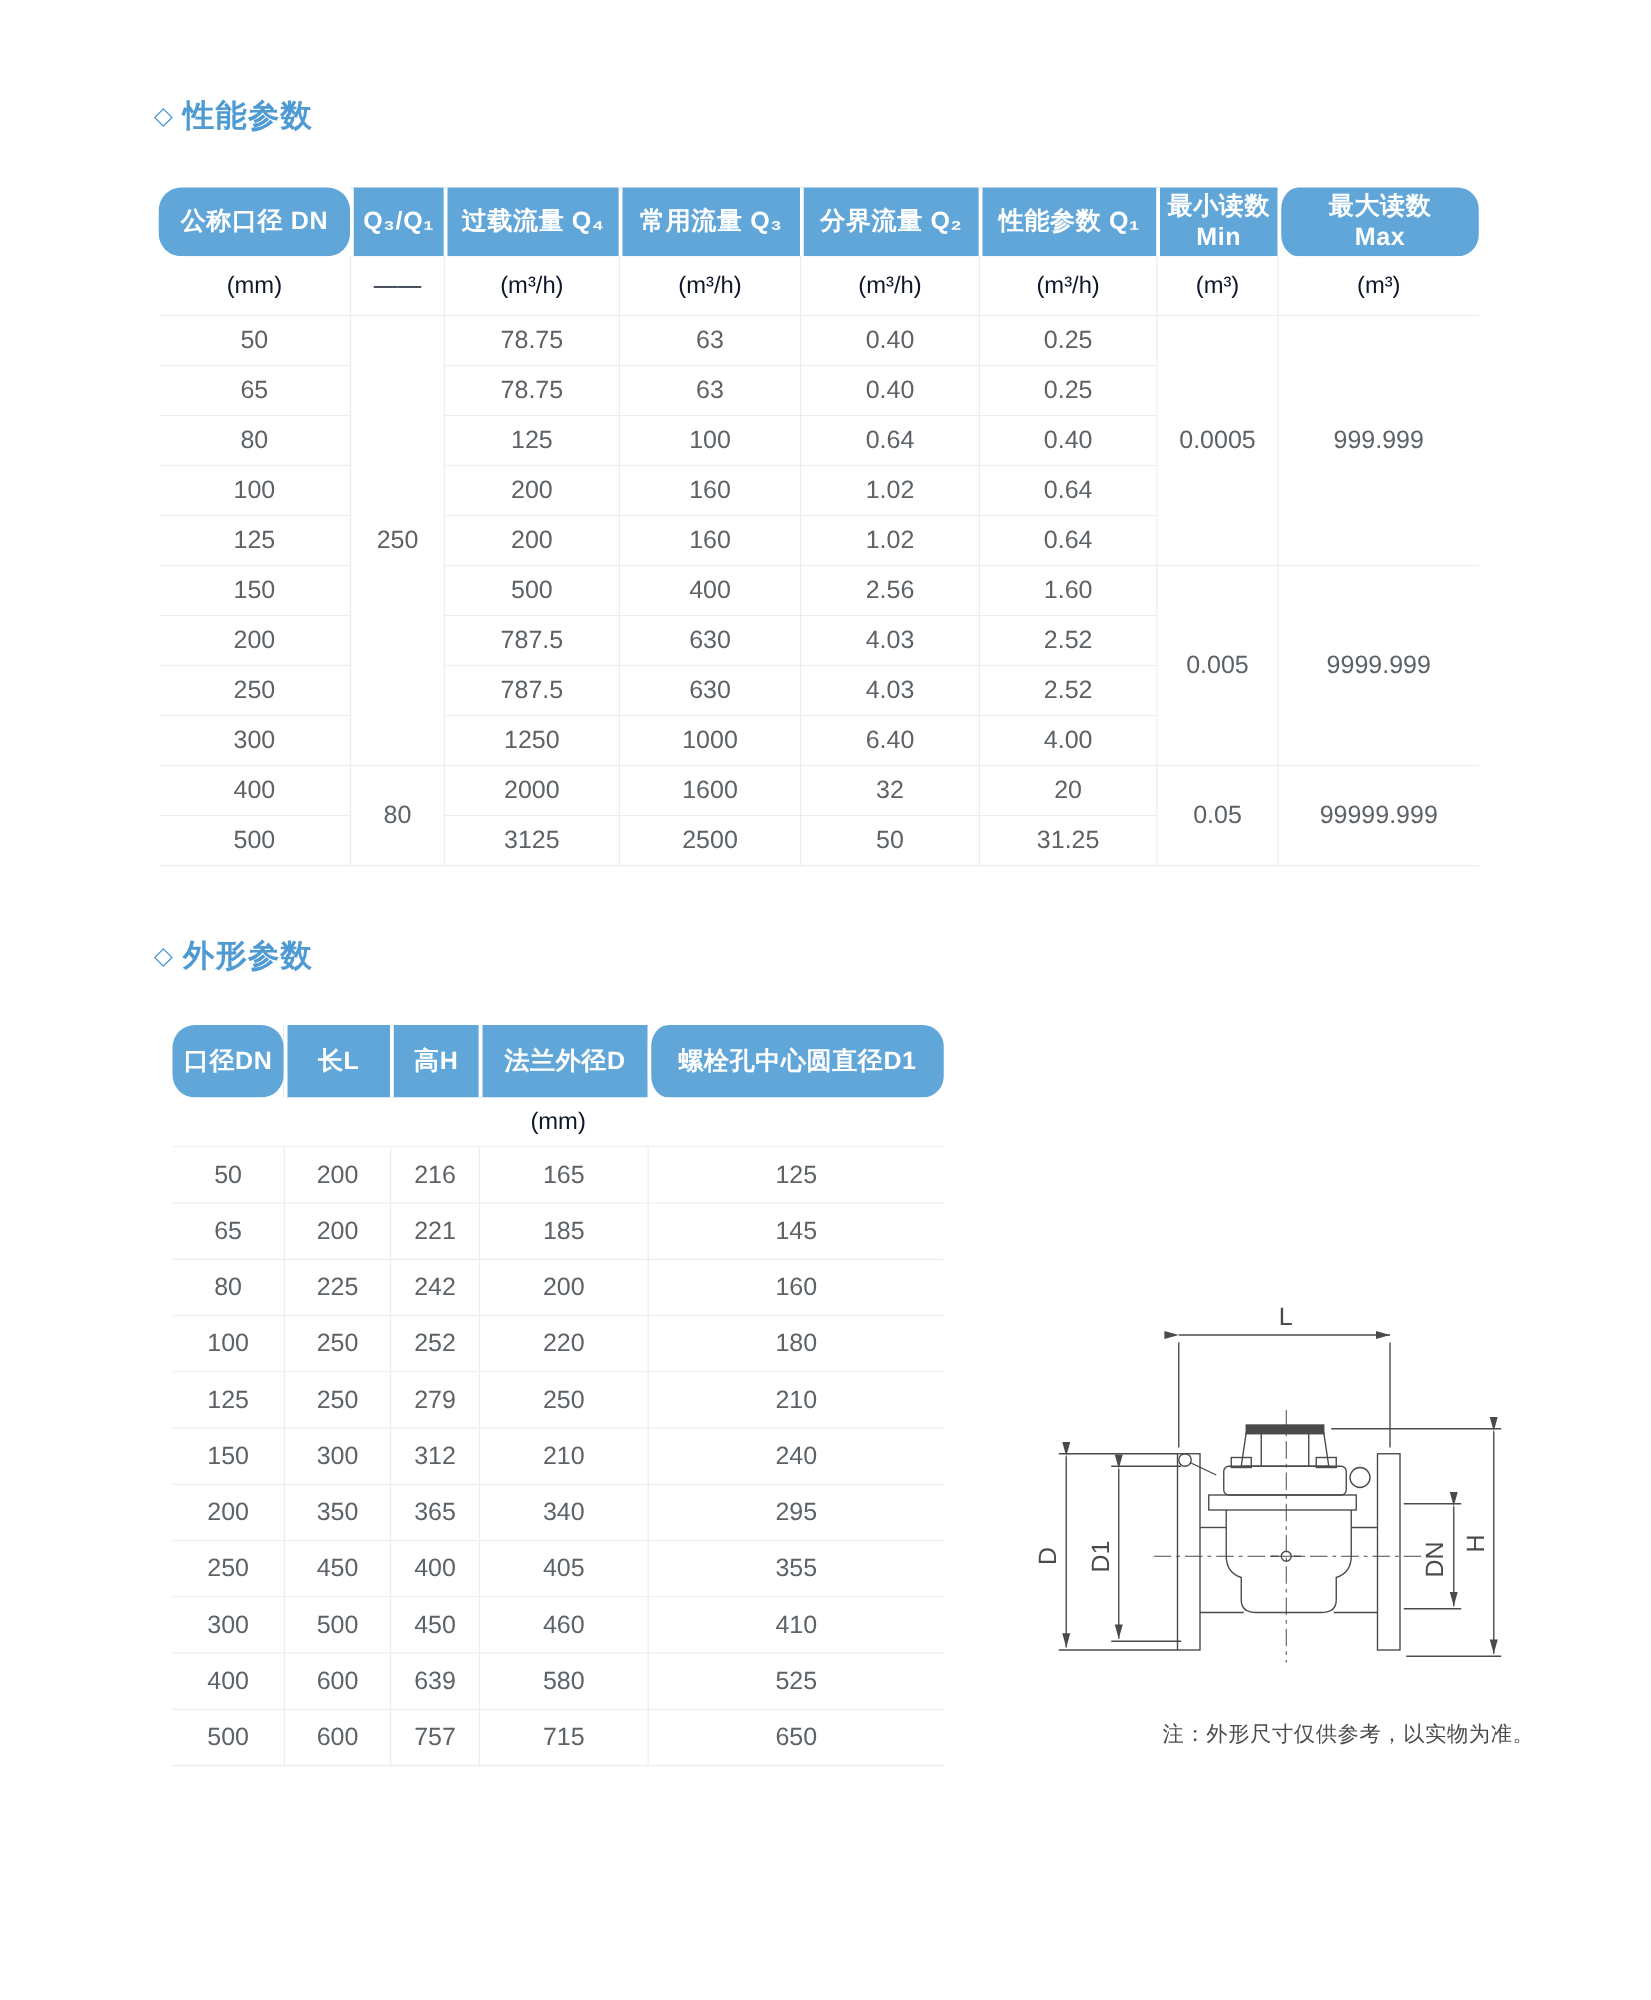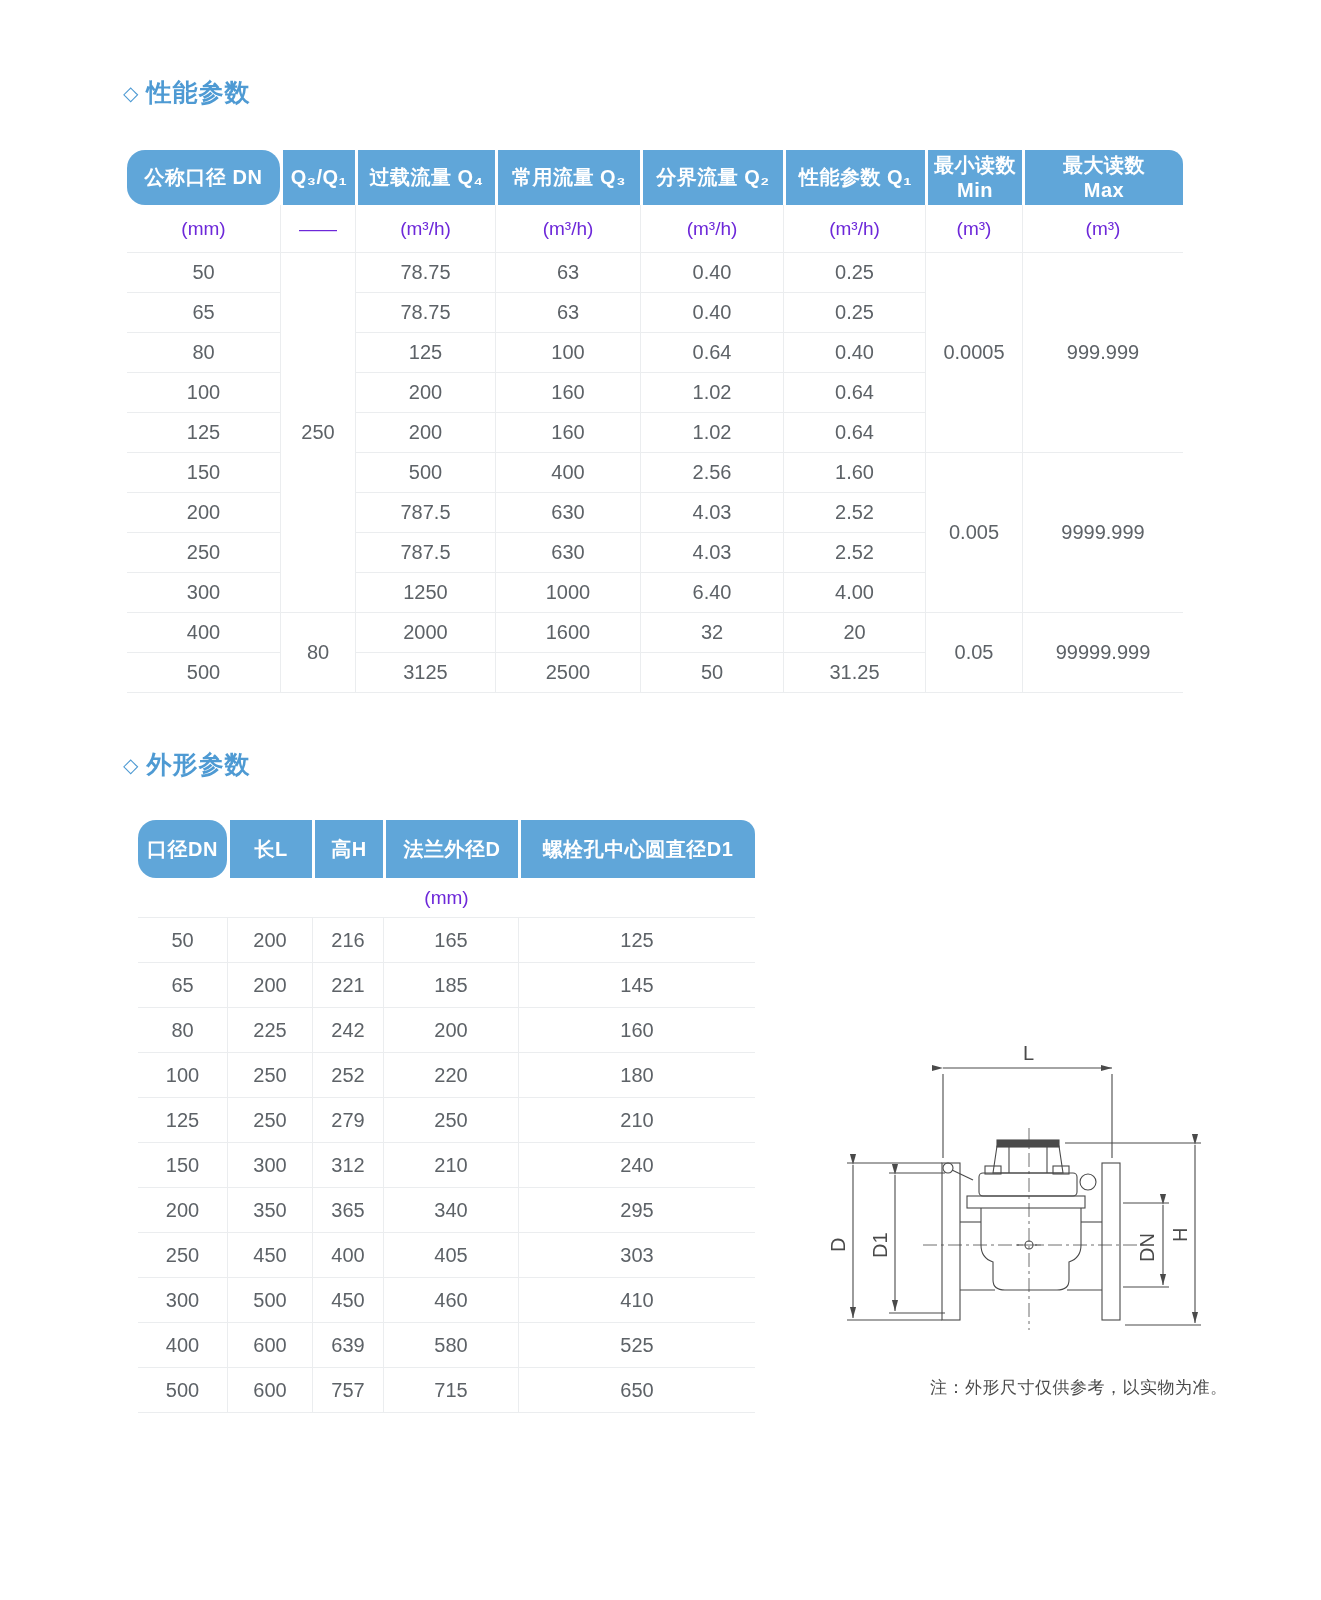--- a/index.html
+++ b/index.html
@@ -9,24 +9,24 @@
   .section-title{position:absolute;display:flex;align-items:center;gap:7px;
         color:#4e9ad3;font-size:25px;font-weight:bold;letter-spacing:1px;}
   .section-title .diamond{font-size:20px;font-weight:normal;}
 
   table.tbl{border-collapse:separate;border-spacing:0;table-layout:fixed;position:absolute;}
   .tbl th,.tbl td{box-sizing:border-box;text-align:center;vertical-align:middle;padding:0;}
   .tbl th{background:#60a6d9;color:#ffffff;font-weight:bold;font-size:20px;
           line-height:1.25;white-space:pre-line;letter-spacing:0.5px;}
   .tbl th + th{border-left:3px solid #ffffff;}
   .tbl th:first-child{border-top-left-radius:14px;border-radius:18px;}
-  .tbl th:last-child{border-top-right-radius:14px;}
+  .tbl th:last-child{border-top-right-radius:14px;border-radius:17px;}
   .tbl td{color:#5d6267;font-size:20px;border-bottom:1px solid #ebedef;background:#fff;}
   .tbl td + td{border-left:1px solid #ebedef;}
-  .tbl td.unit{color:#6d28d9;font-size:19px;}
+  .tbl td.unit{color:#0f172a;font-size:19px;}
 
   .t1{left:127px;top:150px;width:1056px;}
   .t1 th{height:55px;}
   .t1 td.unit{height:48px;}
   .t1 td{height:40px;}
 
   .t2{left:138px;top:820px;width:617px;}
   .t2 th{height:58px;}
   .t2 td.unit{height:40px;}
   .t2 td{height:45px;}
@@ -244,21 +244,21 @@
           <td>350</td>
           <td>365</td>
           <td>340</td>
           <td>295</td>
         </tr>
         <tr>
           <td>250</td>
           <td>450</td>
           <td>400</td>
           <td>405</td>
-          <td>303</td>
+          <td>355</td>
         </tr>
         <tr>
           <td>300</td>
           <td>500</td>
           <td>450</td>
           <td>460</td>
           <td>410</td>
         </tr>
         <tr>
           <td>400</td>

